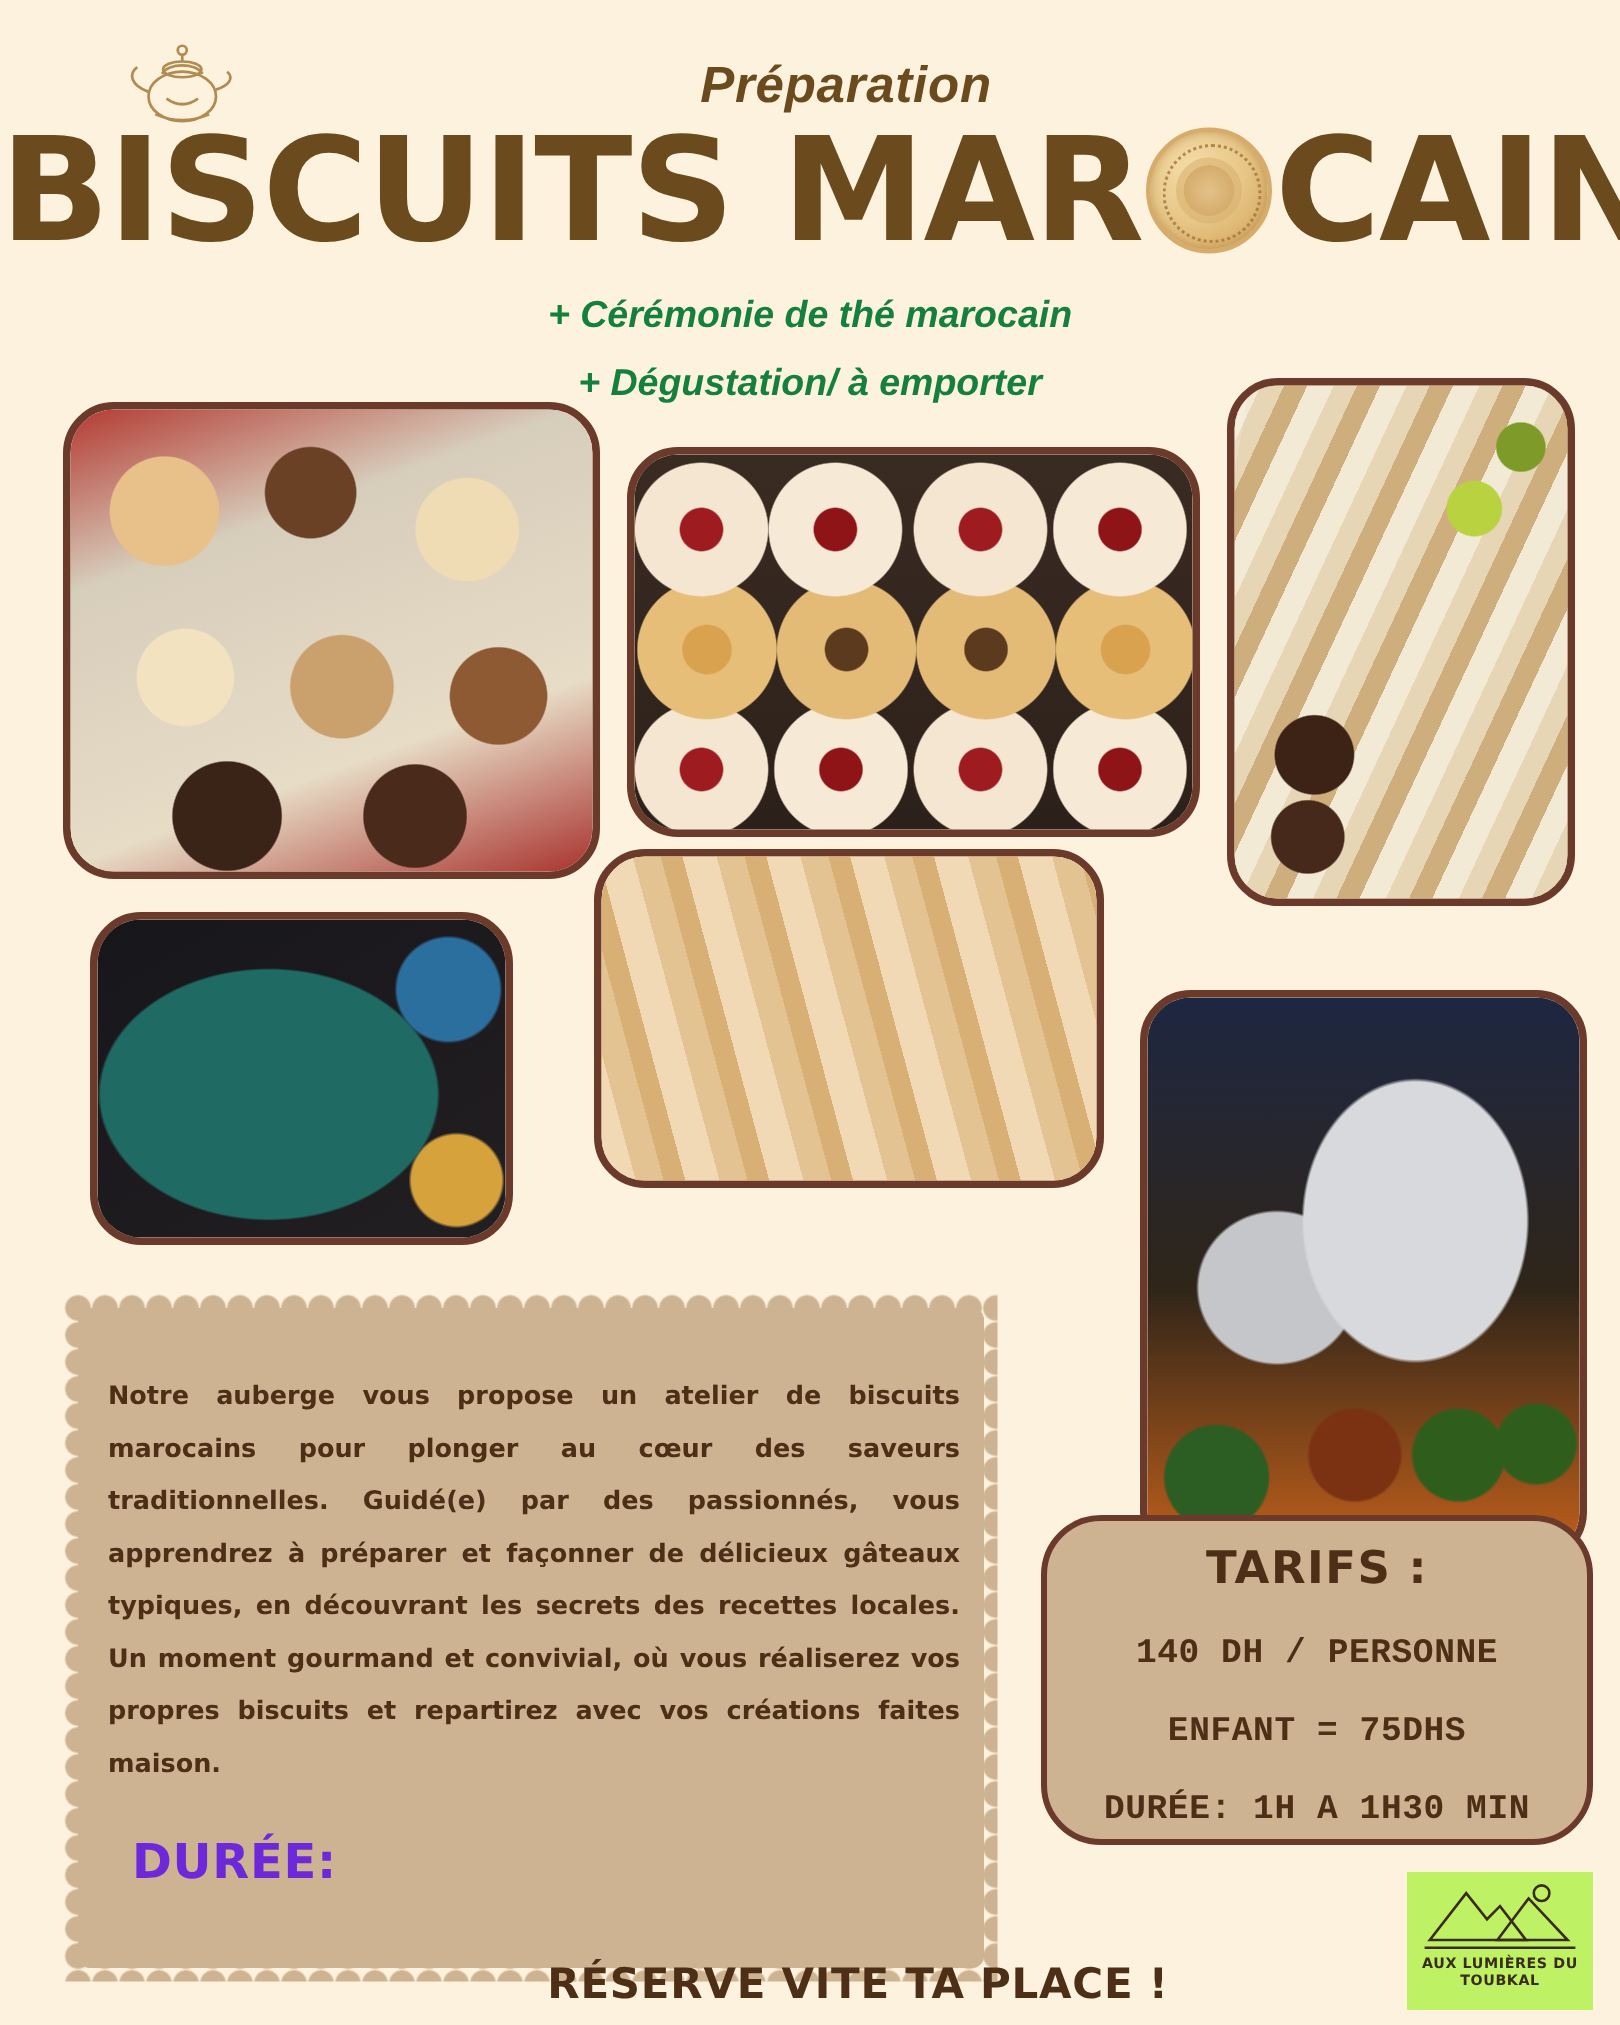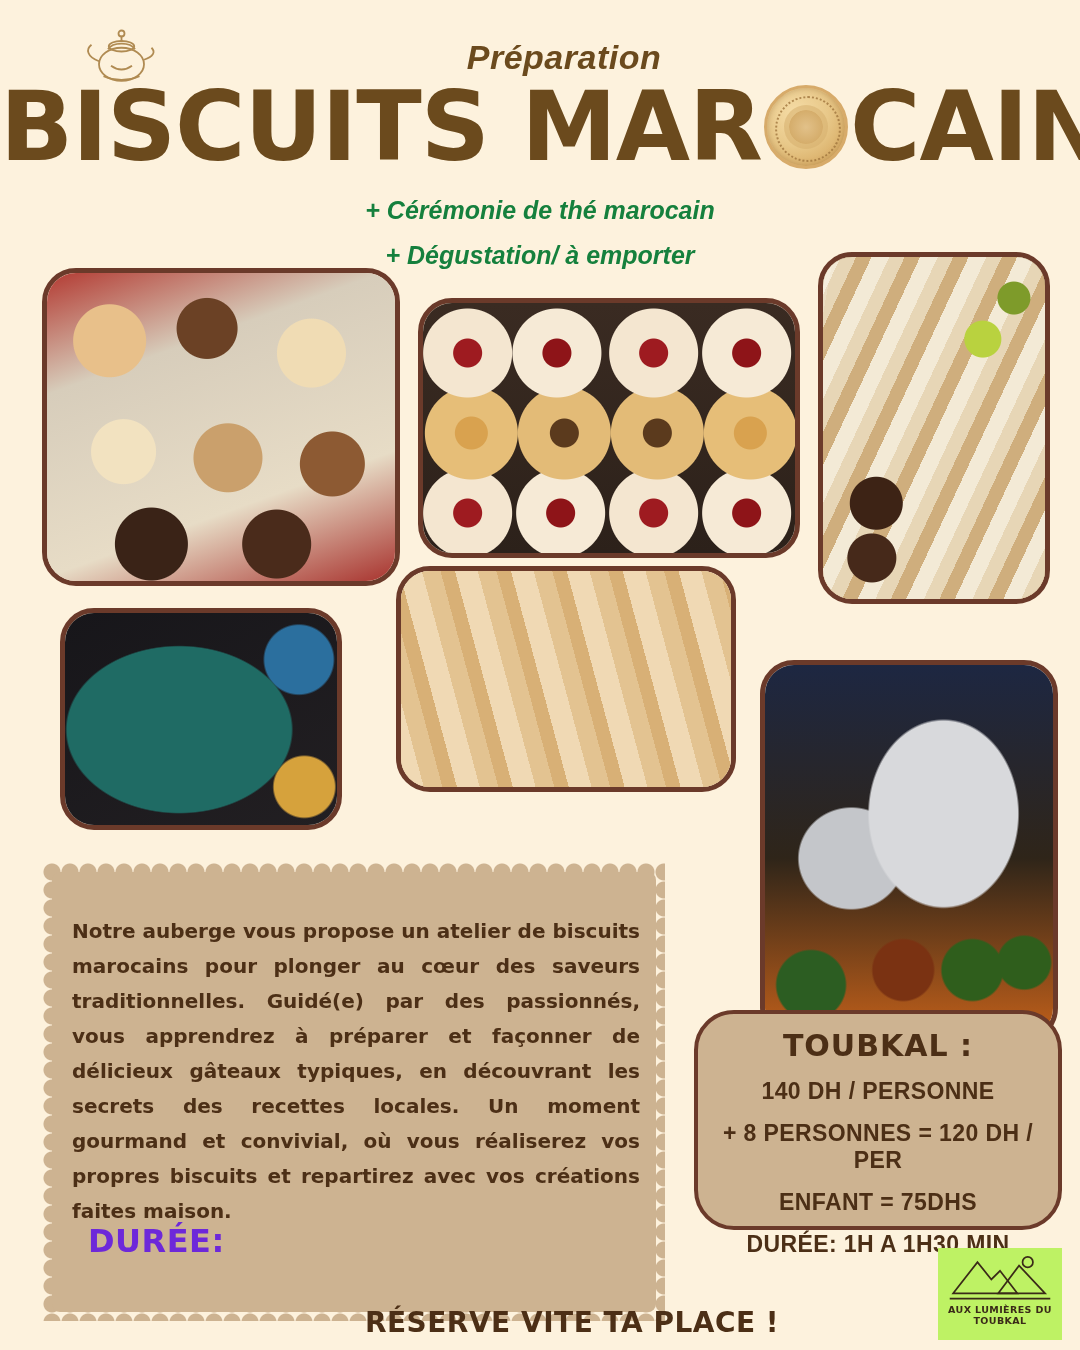--- a/index.html
+++ b/index.html
@@ -131,43 +131,43 @@
     border-radius:8px;
   }
   .desc-card:before{
     content:"";position:absolute;inset:-9px;
     background:
       radial-gradient(circle at 9px 9px, #cdb391 8px, transparent 9px) 0 0/18px 18px;
     z-index:-1;
   }
   .desc-text{
     position:absolute;left:20px;top:42px;width:568px;
-    font-size:20px;line-height:35px;font-weight:bold;
+    font-size:17px;line-height:35px;font-weight:bold;
     text-align:justify;color:#4c2f16;
     font-family:"DejaVu Sans", sans-serif;
   }
   .duree-label{
     position:absolute;left:36px;top:350px;
     font-size:32px;font-weight:bold;color:#6d28d9;
     font-family:"DejaVu Sans", sans-serif;letter-spacing:.5px;
   }
 
   
   .tarifs-card{
     position:absolute;left:694px;top:1010px;width:360px;height:212px;
     background:#cdb391;border:4px solid #6b3a2a;border-radius:40px;
     text-align:center;color:#4c2f16;
   }
   .tarifs-title{
     margin-top:14px;font-size:30px;font-weight:bold;letter-spacing:1px;
     font-family:"DejaVu Sans", sans-serif;
   }
   .tarif-line{
-    font-size:23px;font-weight:bold;margin-top:15px;letter-spacing:.4px;
-    font-family:Liberation Sans, sans-serif;
+    font-size:23px;font-weight:bold;margin-top:26px;letter-spacing:.4px;
+    font-family:Liberation Mono, monospace;
   }
 
   
   .cta{
     position:absolute;left:0;top:1306px;width:1080px;text-align:center;
     font-size:28px;font-weight:bold;color:#4c2f16;letter-spacing:.5px;
     font-family:"DejaVu Sans", sans-serif;
     padding-left:32px;
   }
   .logo{
@@ -229,23 +229,22 @@
   <div class="photo ph6">
     <div class="inner p6bg"></div>
   </div>
 
   <div class="desc-card">
     <div class="desc-text">Notre auberge vous propose un atelier de biscuits marocains pour plonger au cœur des saveurs traditionnelles. Guidé(e) par des passionnés, vous apprendrez à préparer et façonner de délicieux gâteaux typiques, en découvrant les secrets des recettes locales. Un moment gourmand et convivial, où vous réaliserez vos propres biscuits et repartirez avec vos créations faites maison.</div>
     <div class="duree-label">DURÉE:</div>
   </div>
 
   <div class="tarifs-card">
-    <div class="tarifs-title">TOUBKAL :</div>
+    <div class="tarifs-title">TARIFS :</div>
     <div class="tarif-line">140 DH / PERSONNE</div>
-    <div class="tarif-line">+ 8 PERSONNES = 120 DH / PER</div>
     <div class="tarif-line">ENFANT = 75DHS</div>
     <div class="tarif-line">DURÉE: 1H A 1H30 MIN</div>
   </div>
 
   <div class="cta">RÉSERVE VITE TA PLACE !</div>
 
   <div class="logo">
     <svg class="mountains" viewBox="0 0 120 60">
       <g stroke="#3a2a18" stroke-width="2" fill="none">
         <path d="M6 50 L34 14 L50 34 L60 24 L80 50 Z"></path>

